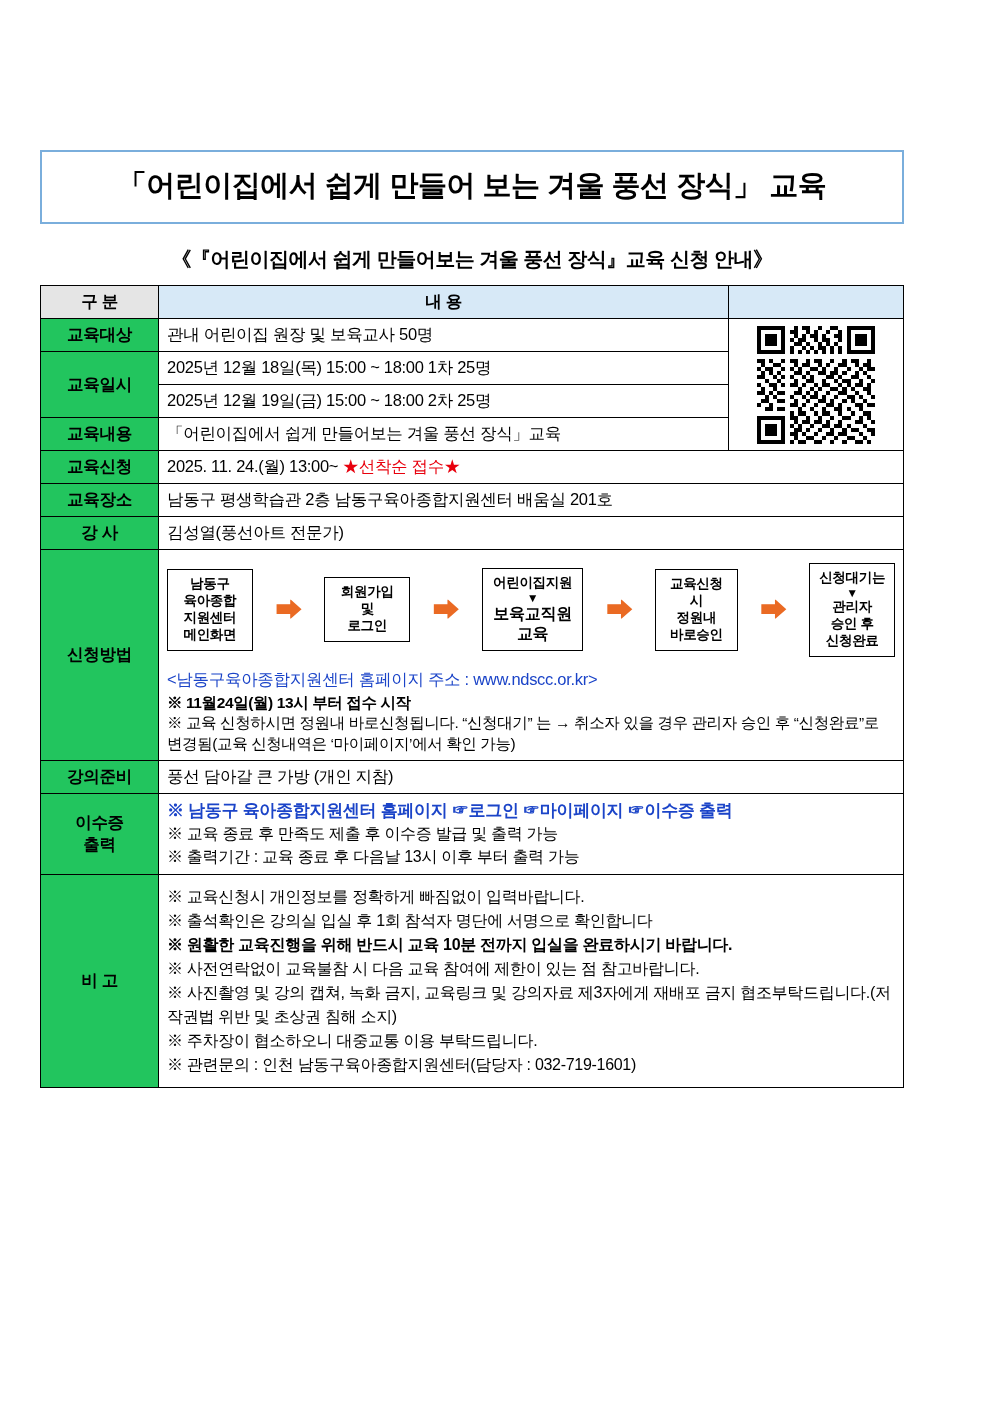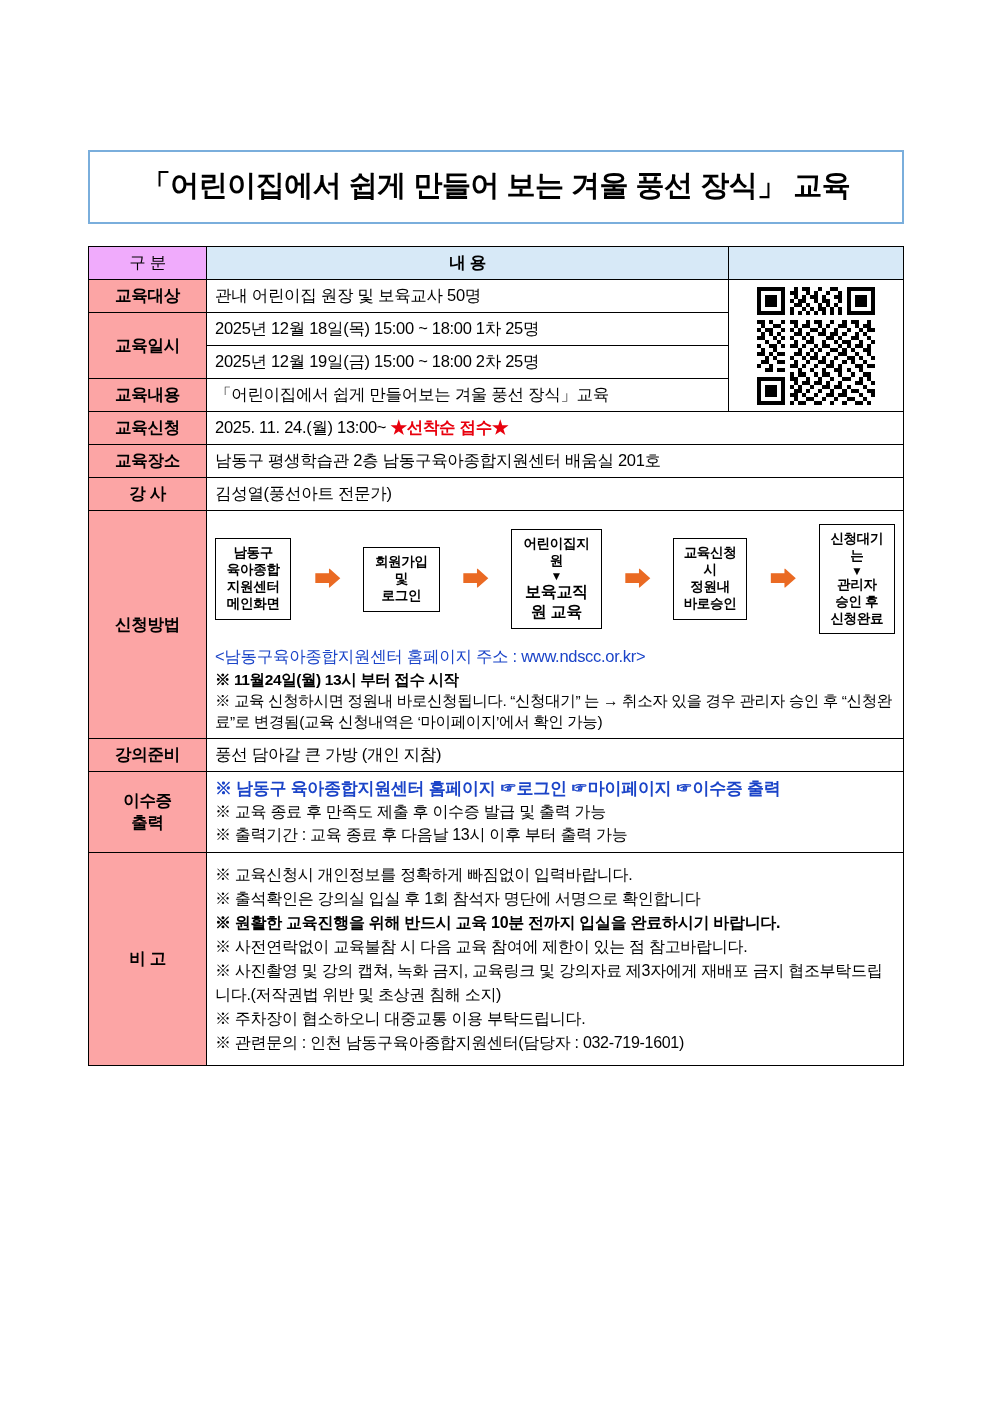--- a/index.html
+++ b/index.html
@@ -11,21 +11,21 @@
     width: 992px;
     height: 1403px;
     font-family: "Liberation Sans", sans-serif;
     color: #000;
     position: relative;
   }
   .page {
     width: 992px;
     height: 1403px;
     box-sizing: border-box;
-    padding: 150px 88px 0 88px;
+    padding: 150px 88px 0 40px;
     position: relative;
   }
   
   .title-box {
     border: 2px solid #7aaedc;
     padding: 14px 10px 16px 10px;
     text-align: center;
     margin-bottom: 22px;
   }
   .title-box .title-text {
@@ -60,31 +60,31 @@
     table-layout: fixed;
   }
   table.main td {
     border: 1px solid #000;
     padding: 5px 8px;
     font-size: 16.5px;
     vertical-align: middle;
     letter-spacing: -0.3px;
   }
   td.label {
-    background: #fca5a5;
+    background: #22c55e;
     text-align: center;
     font-weight: bold;
     width: 118px;
     font-size: 16.5px;
     letter-spacing: 1px;
   }
   td.head-label {
-    background: #f0abfc;
-    text-align: center;
-    font-weight: normal;
+    background: #e5e5e5;
+    text-align: center;
+    font-weight: bold;
     letter-spacing: 6px;
   }
   td.head-content {
     background: #d7e9f7;
     text-align: center;
     font-weight: bold;
     letter-spacing: 6px;
   }
   td.qr-cell {
     width: 175px;
@@ -93,21 +93,21 @@
     padding: 6px;
   }
   .qr {
     width: 118px;
     height: 118px;
     margin: 0 auto;
     display: block;
   }
   .red-star {
     color: #e8000d;
-    font-weight: bold;
+    font-weight: normal;
   }
   
   .flow {
     display: flex;
     align-items: center;
     justify-content: center;
     gap: 16px;
     padding: 8px 0 10px 0;
   }
   .flow-box {
@@ -171,20 +171,21 @@
 </head>
 <body>
 
 <div class="page">
 
   <div class="title-box">
     <div class="title-text">「어린이집에서 쉽게 만들어 보는 겨울 풍선 장식」 교육</div>
   </div>
 
 
+  <div class="subheading">《『어린이집에서 쉽게 만들어보는 겨울 풍선 장식』교육 신청 안내》</div>
 
   <table class="main">
     <colgroup>
       <col style="width:118px">
       <col>
       <col style="width:175px">
     </colgroup>
     <tbody>
       <tr>
         <td class="head-label">구      분</td>

